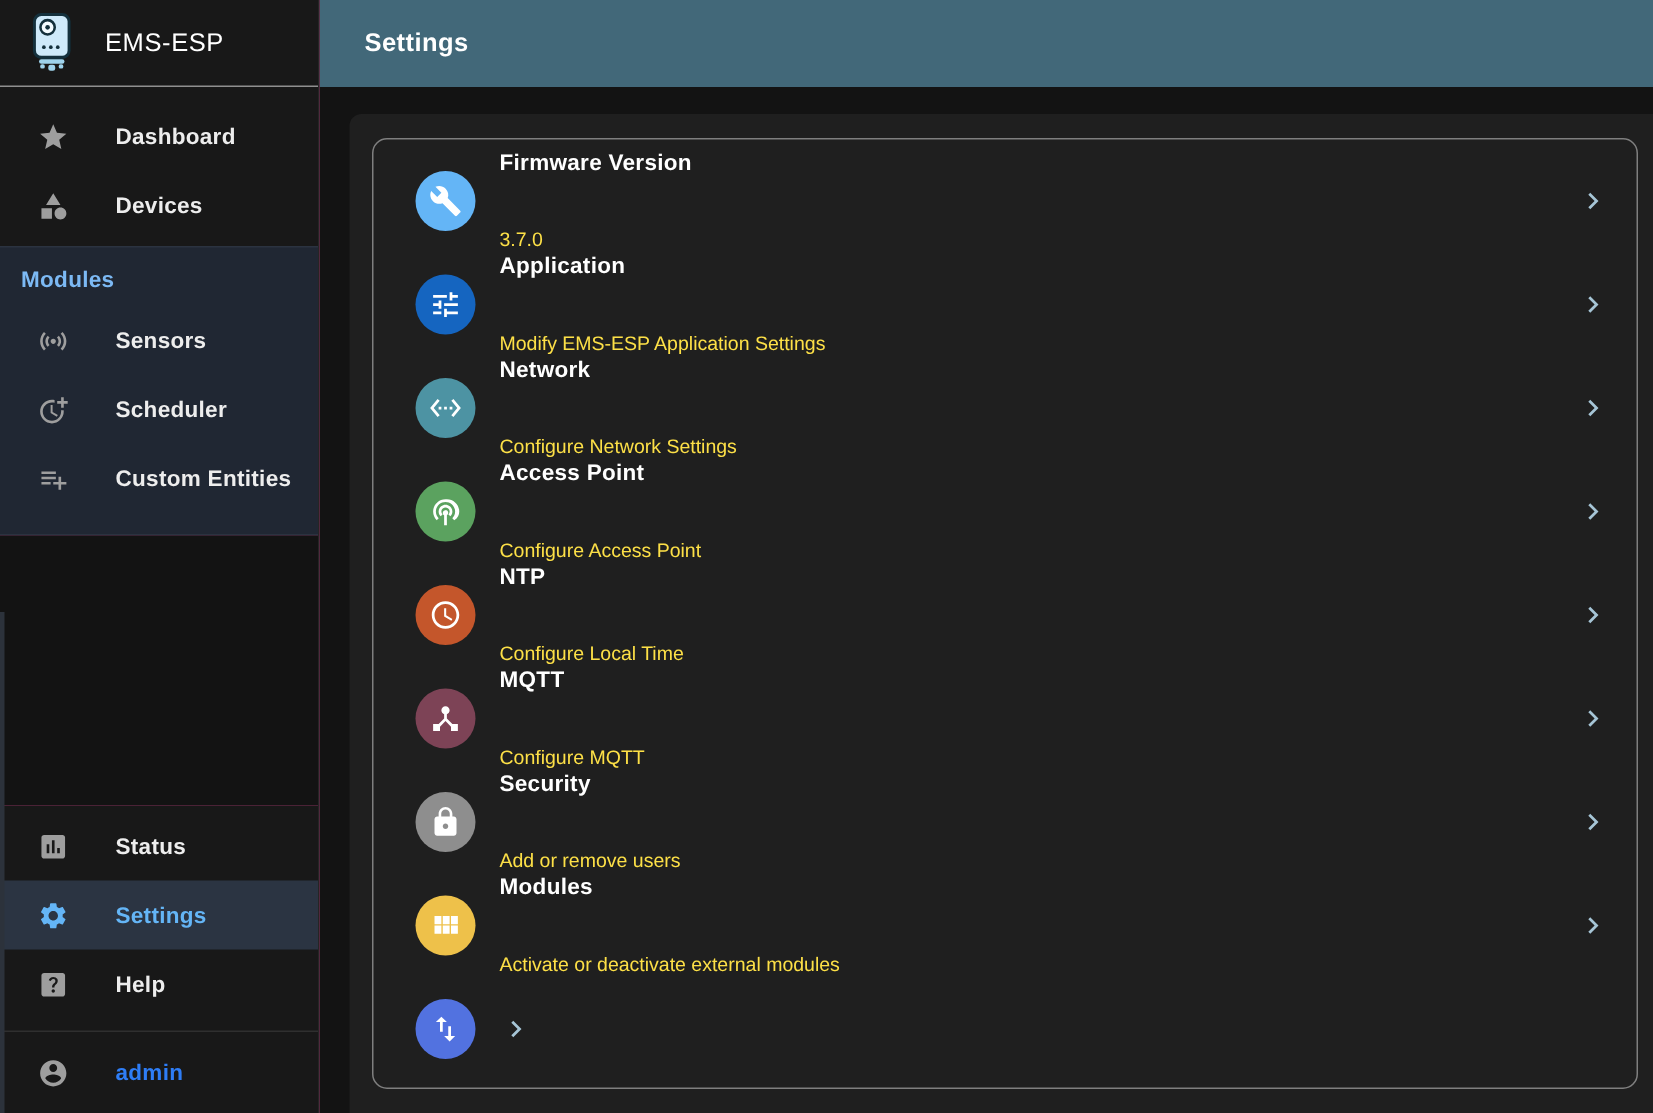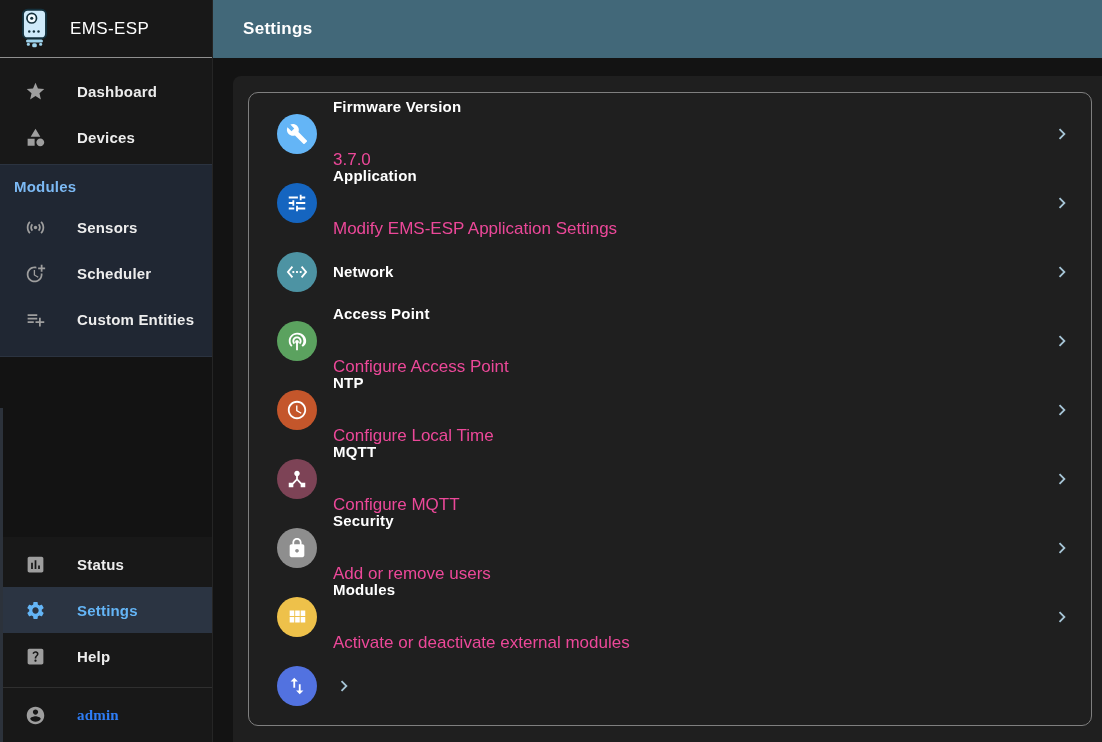--- a/index.html
+++ b/index.html
@@ -42,21 +42,21 @@
   .modules-subheader{
     color:var(--modules-label,#7cb9f4);font-size:15px;font-weight:700;
     padding:13px 14px 9px 14px;letter-spacing:.2px;
   }
   .sidebar-spacer{flex:1;background:#131313;}
   .nav-bottom-cluster{background:#181818;padding-top:4px;flex:none;}
   .sidebar-divider{border-top:1px solid #2f2f2f;margin-top:8px;}
   .user-row{
     height:54px;display:flex;align-items:center;gap:31px;padding:0 12px 0 25px;cursor:pointer;
   }
-  .user-row .nav-label{color:var(--admin-link,#2e7df6);font-family:Liberation Serif, serif;}
+  .user-row .nav-label{color:var(--admin-link,#2e7df6);}
   .scroll-strip{position:absolute;left:0;top:408px;bottom:0;width:3px;background:#2c323b;}
 
   
   .main{flex:1;min-width:0;display:flex;flex-direction:column;background:#131313;}
   .header{
     height:58px;flex:none;background:var(--header-bg,#426879);
     display:flex;align-items:center;padding:0 30px;
   }
   .header-title{color:#ffffff;font-size:17px;font-weight:600;letter-spacing:.3px;}
   .content{flex:1;position:relative;}
@@ -70,21 +70,21 @@
     padding:6px 0 7px 12px;overflow:hidden;
   }
   .list-item{height:69px;display:flex;align-items:center;gap:16px;padding:0 18px 0 16px;cursor:pointer;}
   .avatar{
     width:40px;height:40px;border-radius:50%;flex:none;
     display:flex;align-items:center;justify-content:center;color:#ffffff;
   }
   .avatar svg{width:22px;height:22px;fill:currentColor;}
   .item-text{flex:1;min-width:0;display:flex;flex-direction:column;gap:3px;}
   .item-title{color:#ffffff;font-size:15px;font-weight:600;letter-spacing:.2px;}
-  .item-subtitle{color:#ec4899;font-size:17px;margin-top:32px;}
+  .item-subtitle{color:#fde047;font-size:13px;margin-top:32px;}
   .chevron{width:22px;height:22px;color:var(--chevron,#a6c5d6);flex:none;}
   .chevron svg{width:22px;height:22px;fill:currentColor;}
 </style>
 </head>
 <body>
 
 <svg width="0" height="0" style="position:absolute" aria-hidden="true">
   <defs>
     <symbol id="sym-star" viewBox="0 0 24 24">
         <path d="M12 17.27 18.18 21l-1.64-7.03L22 9.24l-7.19-.61L12 2 9.19 8.63 2 9.24l5.46 4.73L5.82 21z"></path>
@@ -299,20 +299,21 @@
                 </svg></span>
   </div>
             <div class="list-item">
     <span class="avatar" style="background: rgb(77, 147, 163);">
                 <svg>
                   <use href="#sym-ethernet"></use>
                 </svg>
               </span>
     <span class="item-text">
       <span class="item-title">Network</span>
+      <span class="item-subtitle">Configure Network Settings</span>
     </span>
     <span class="chevron"><svg>
                   <use href="#sym-chevron-right"></use>
                 </svg></span>
   </div>
             <div class="list-item">
     <span class="avatar" style="background: rgb(91, 162, 95);">
                 <svg>
                   <use href="#sym-wifi-tethering"></use>
                 </svg>

